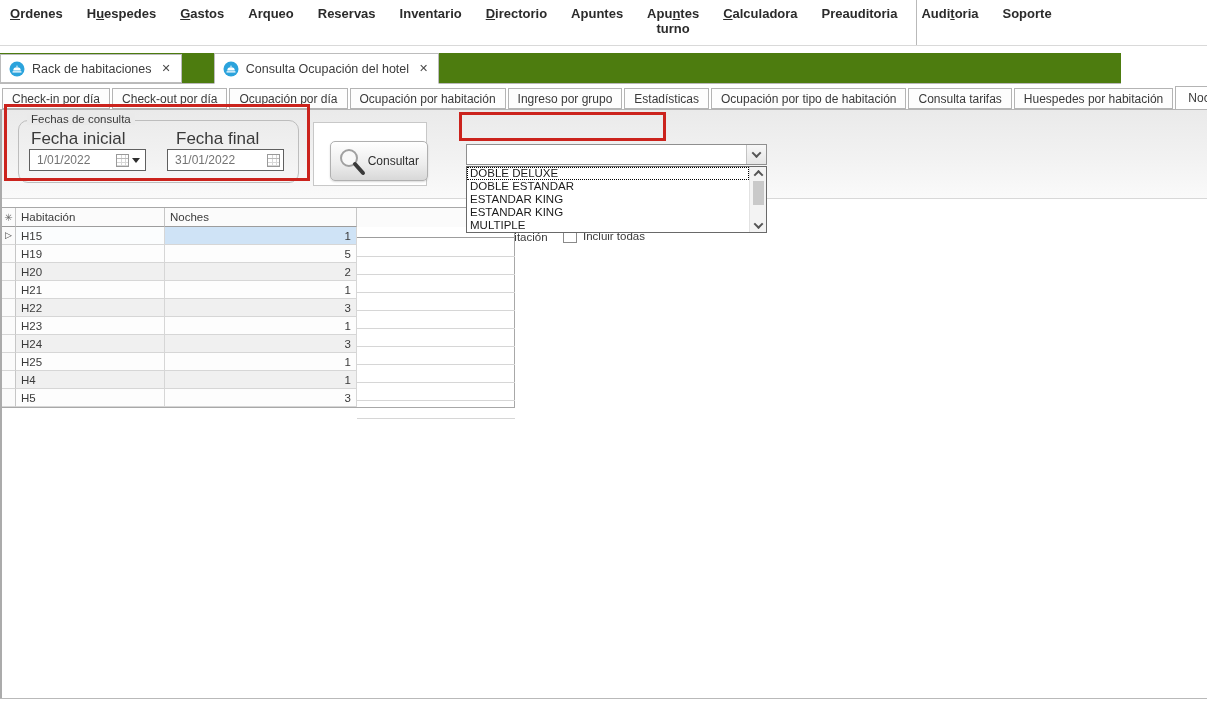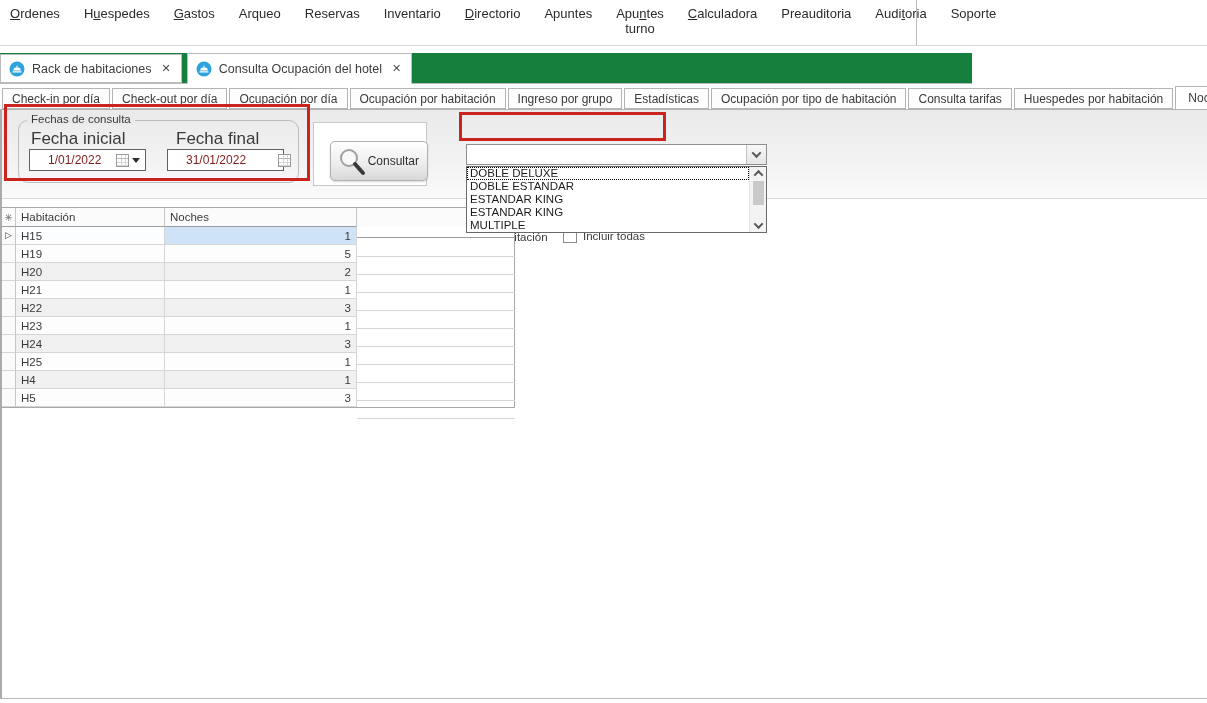--- a/index.html
+++ b/index.html
@@ -2,30 +2,30 @@
 <html><head>
 <meta charset="utf-8">
 <style>
   * { margin:0; padding:0; box-sizing:border-box; }
   html,body { width:1207px; height:703px; background:#ffffff; overflow:hidden;
               font-family:"Liberation Sans","DejaVu Sans",sans-serif; color:#333; }
   #page { position:relative; width:1207px; height:703px; background:#fff; }
 
   
   #menubar { position:absolute; left:0; top:0; width:1207px; height:46px;
-             background:#fff; border-bottom:1px solid #d9d9d9; display:flex; align-items:flex-start; }
+             background:#fff; border-bottom:1px solid #d9d9d9; display:flex; align-items:flex-start;font-weight:bold; }
   .menu-item { padding:6px 8px; margin-left:8px; font-size:13px; color:#2b2b2b;
                text-align:center; line-height:15px; white-space:nowrap; cursor:default; }
   .menu-item:first-child { margin-left:2px; }
   .menu-item u { text-decoration:underline; }
   #menu-divider { position:absolute; left:916px; top:0; width:1px; height:45px; background:#b9b9b9; }
 
   
-  #tabstrip { position:absolute; left:0; top:53px; width:972px; height:31px;
-              border-bottom:1px solid #b9b9b9; background:#15803d; display:flex; align-items:flex-end; }
+  #tabstrip { position:absolute; left:0; top:53px; width:1121px; height:31px;
+              border-bottom:1px solid #b9b9b9; background:#4d7c0f; display:flex; align-items:flex-end;gap:27px; }
   .doc-tab { height:29px; margin-left:5px; background:#fff; border:1px solid #bcbcbc;
              display:flex; align-items:center; padding:0 10px 0 8px; font-size:12.5px; color:#3c3c3c;
              position:relative; }
   .doc-tab:first-child { margin-left:0; }
   .doc-tab.active { height:31px; border-bottom:1px solid #fff; margin-bottom:-1px; z-index:2; }
   .tab-icon { width:16px; height:16px; margin-right:7px; flex:0 0 auto; }
   .tab-close { margin-left:10px; font-size:11px; color:#4a4a4a; font-weight:bold; cursor:pointer; }
 
   
   #subtabstrip { position:absolute; left:0; top:86px; width:1207px; height:24px;
@@ -40,21 +40,21 @@
   #toolbar { position:absolute; left:0; top:110px; width:1207px; height:89px;
              background:linear-gradient(180deg,#eaeaea 0%,#f2f2f2 55%,#fafafa 100%);
              border-bottom:1px solid #d8d8d8; }
 
   #fechas-group { position:absolute; left:18px; top:10px; width:281px; height:63px;
                   border:1px solid #bdbdbd; border-radius:10px; }
   #fechas-title { position:absolute; left:8px; top:-8px; padding:0 4px; font-size:11.5px;
                   color:#3a3a3a; background:#eaeaea; }
   .field-label { position:absolute; font-size:17px; color:#3a3a3a; }
   .date-field { position:absolute; width:117px; height:22px; background:#fff; border:1px solid #5f5f5f;
-                display:flex; align-items:center; font-size:12px; color:#7f1d1d; padding-left:18px; }
+                display:flex; align-items:center; font-size:12px; color:#737373; padding-left:7px; }
   .date-value { flex:1 1 auto; }
   .cal-icon { width:13px; height:13px; border:1px solid #9a9a9a; flex:0 0 auto; margin-right:3px;
               background:
                 linear-gradient(#b9b9b9,#b9b9b9) 0 3px/13px 1px no-repeat,
                 linear-gradient(#d7d7d7,#d7d7d7) 4px 0/1px 13px no-repeat,
                 linear-gradient(#d7d7d7,#d7d7d7) 8px 0/1px 13px no-repeat,
                 linear-gradient(#d7d7d7,#d7d7d7) 0 7px/13px 1px no-repeat,
                 linear-gradient(#d7d7d7,#d7d7d7) 0 10px/13px 1px no-repeat, #fff; }
   .drop-arrow { width:0; height:0; border-left:4px solid transparent; border-right:4px solid transparent;
                 border-top:5px solid #2e2e2e; margin-right:5px; flex:0 0 auto; }

